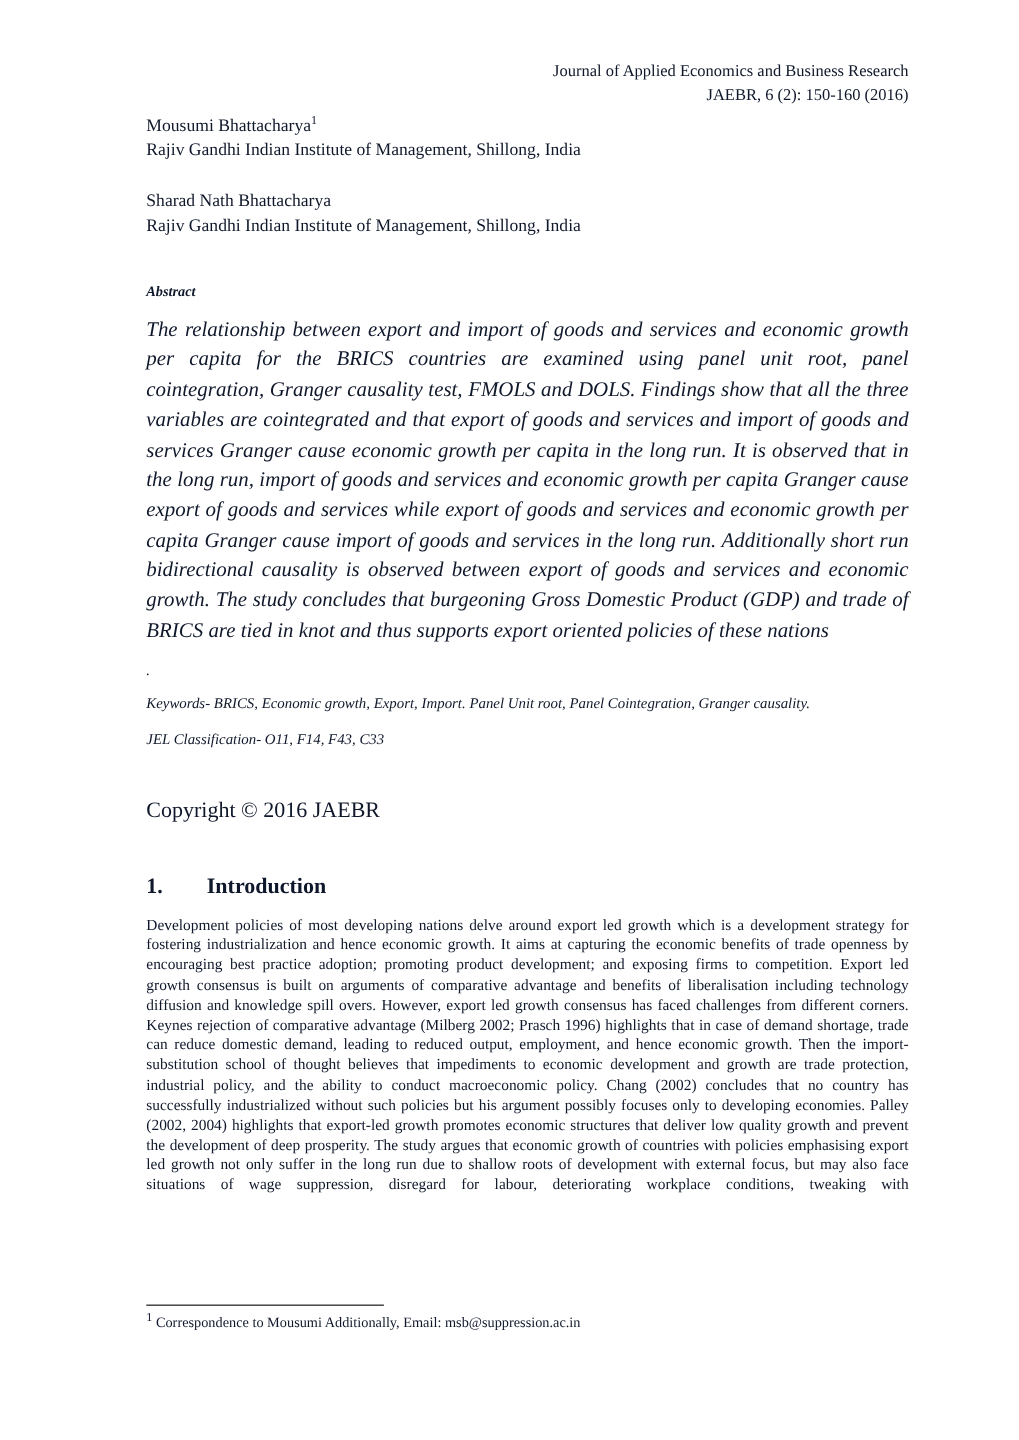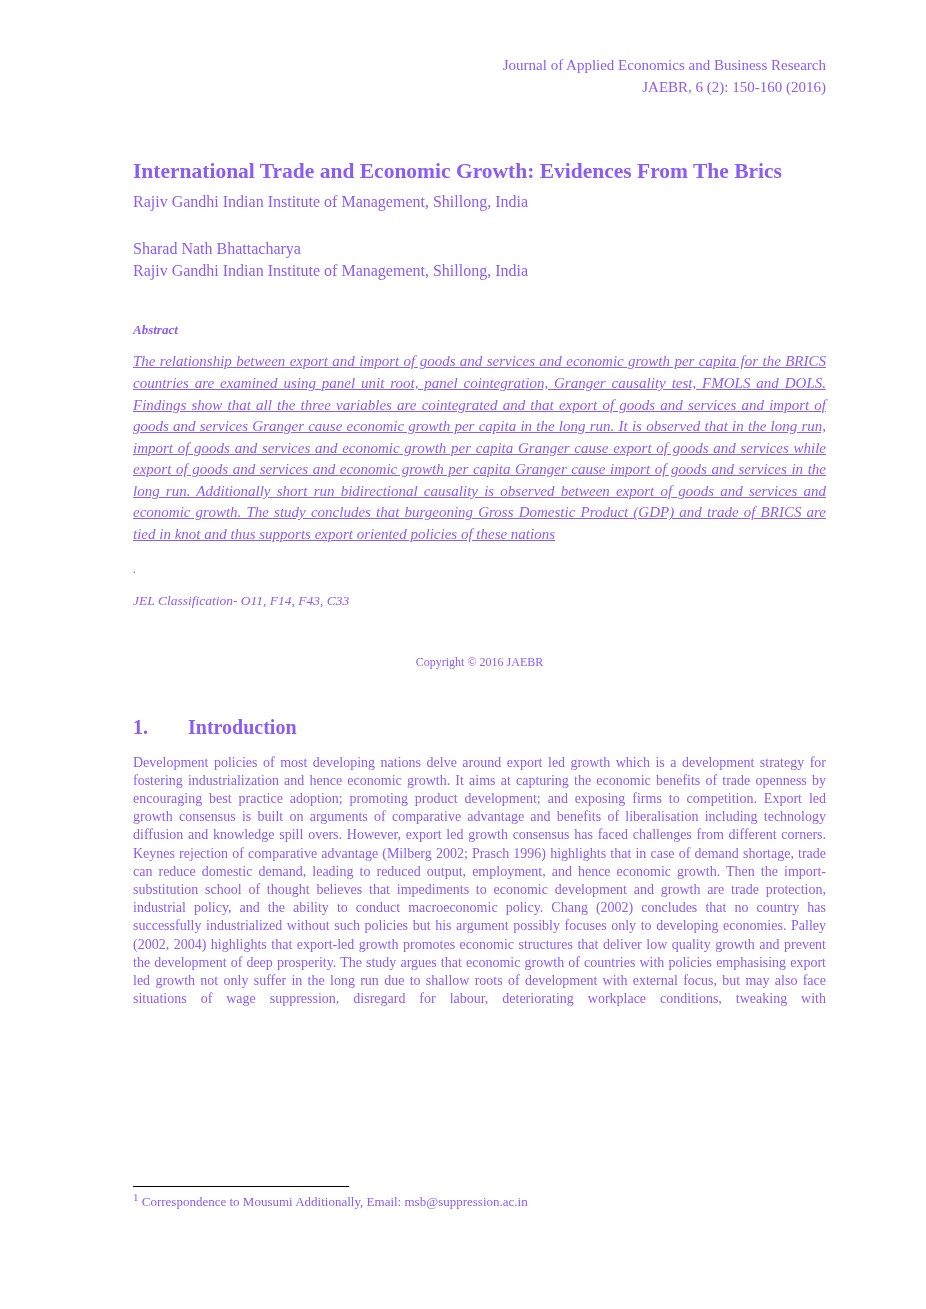--- a/index.html
+++ b/index.html
@@ -4,21 +4,21 @@
 <style>
   * { margin: 0; padding: 0; box-sizing: border-box; }
   html, body { background: #ffffff; }
   body { width: 926px; }
 
   .page {
     position: relative;
     width: 912px;
     height: 1309px;
     background: #ffffff;
-    color: #8b5cf6;
+    color: #0f172a;
     font-family: "Liberation Serif", "DejaVu Serif", serif;
     padding: 55px 86px 0 133px;
     overflow: hidden;
   }
 
   .header {
     text-align: right;
     font-size: 15px;
     line-height: 1.45;
   }
@@ -36,33 +36,32 @@
 
   .abstract-heading {
     margin-top: 40px;
     font-size: 13px;
     font-weight: bold;
     font-style: italic;
   }
 
   .abstract-body {
     margin-top: 13px;
-    font-size: 15px;
+    font-size: 19px;
     font-style: italic;
     line-height: 1.44;
     text-align: justify;
-    text-decoration: underline;
   }
 
   .abstract-period { margin-top: 15px; font-size: 13.5px; font-style: italic; }
 
   .keywords { margin-top: 14px; font-size: 13.5px; font-style: italic; }
   .jel      { margin-top: 16px; font-size: 13.5px; font-style: italic; }
 
-  .copyright { margin-top: 46px; font-size: 12px; text-align: center; }
+  .copyright { margin-top: 46px; font-size: 20px; }
 
   .section-heading {
     margin-top: 46px;
     font-size: 20px;
     font-weight: bold;
   }
   .section-number { display: inline-block; width: 55px; }
 
   .section-body {
     margin-top: 15px;
@@ -89,37 +88,38 @@
 </head>
 <body>
 
 <div class="page">
 
   <header class="header">
     <div>Journal of Applied Economics and Business Research</div>
     <div>JAEBR, 6 (2): 150-160 (2016)</div>
   </header>
 
-  <h1 class="title">International Trade and Economic Growth: Evidences From The Brics</h1>
 
   <div class="author-block">
+    <div><span>Mousumi Bhattacharya</span><sup>1</sup></div>
     <div>Rajiv Gandhi Indian Institute of Management, Shillong, India</div>
   </div>
 
   <div class="author-block second">
     <div><span>Sharad Nath Bhattacharya</span><sup></sup></div>
     <div>Rajiv Gandhi Indian Institute of Management, Shillong, India</div>
   </div>
 
   <div class="abstract-heading">Abstract</div>
 
   <p class="abstract-body">The relationship between export and import of goods and services and economic growth per capita for the BRICS countries are examined using panel unit root, panel cointegration, Granger causality test, FMOLS and DOLS. Findings show that all the three variables are cointegrated and that export of goods and services and import of goods and services Granger cause economic growth per capita in the long run. It is observed that in the long run, import of goods and services and economic growth per capita Granger cause export of goods and services while export of goods and services and economic growth per capita Granger cause import of goods and services in the long run.  Additionally short run bidirectional causality is observed between export of goods and services and economic growth. The study concludes that burgeoning Gross Domestic Product (GDP) and trade of BRICS are tied in knot and thus supports export oriented policies of these nations</p>
 
   <div class="abstract-period">.</div>
 
+  <div class="keywords">Keywords- BRICS, Economic growth, Export, Import. Panel Unit root, Panel Cointegration, Granger causality.</div>
 
   <div class="jel">JEL Classification- O11, F14, F43, C33</div>
 
   <div class="copyright">Copyright © 2016 JAEBR</div>
 
   <h2 class="section-heading"><span class="section-number">1.</span><span>Introduction</span></h2>
 
   <p class="section-body">Development policies of most developing nations delve around export led growth which is a development strategy for fostering industrialization and hence economic growth. It aims at capturing the economic benefits of trade openness by encouraging best practice adoption; promoting product development; and exposing firms to competition. Export led growth consensus is built on arguments of comparative advantage and benefits of liberalisation including technology diffusion and knowledge spill overs. However, export led growth consensus has faced challenges from different corners. Keynes rejection of comparative advantage (Milberg 2002; Prasch 1996) highlights that in case of demand shortage, trade can reduce domestic demand, leading to reduced output, employment, and hence economic growth. Then the import-substitution school of thought believes that impediments to economic development and growth are trade protection, industrial policy, and the ability to conduct macroeconomic policy. Chang (2002) concludes that no country has successfully industrialized without such policies but his argument possibly focuses only to developing economies. Palley (2002, 2004) highlights that export-led growth promotes economic structures that deliver low quality growth and prevent the development of deep prosperity. The study argues that economic growth of countries with policies emphasising export led growth not only suffer in the long run due to shallow roots of development with external focus, but may also face situations of wage suppression, disregard for labour, deteriorating workplace conditions, tweaking with</p>
 
   <div class="footnote-area">

